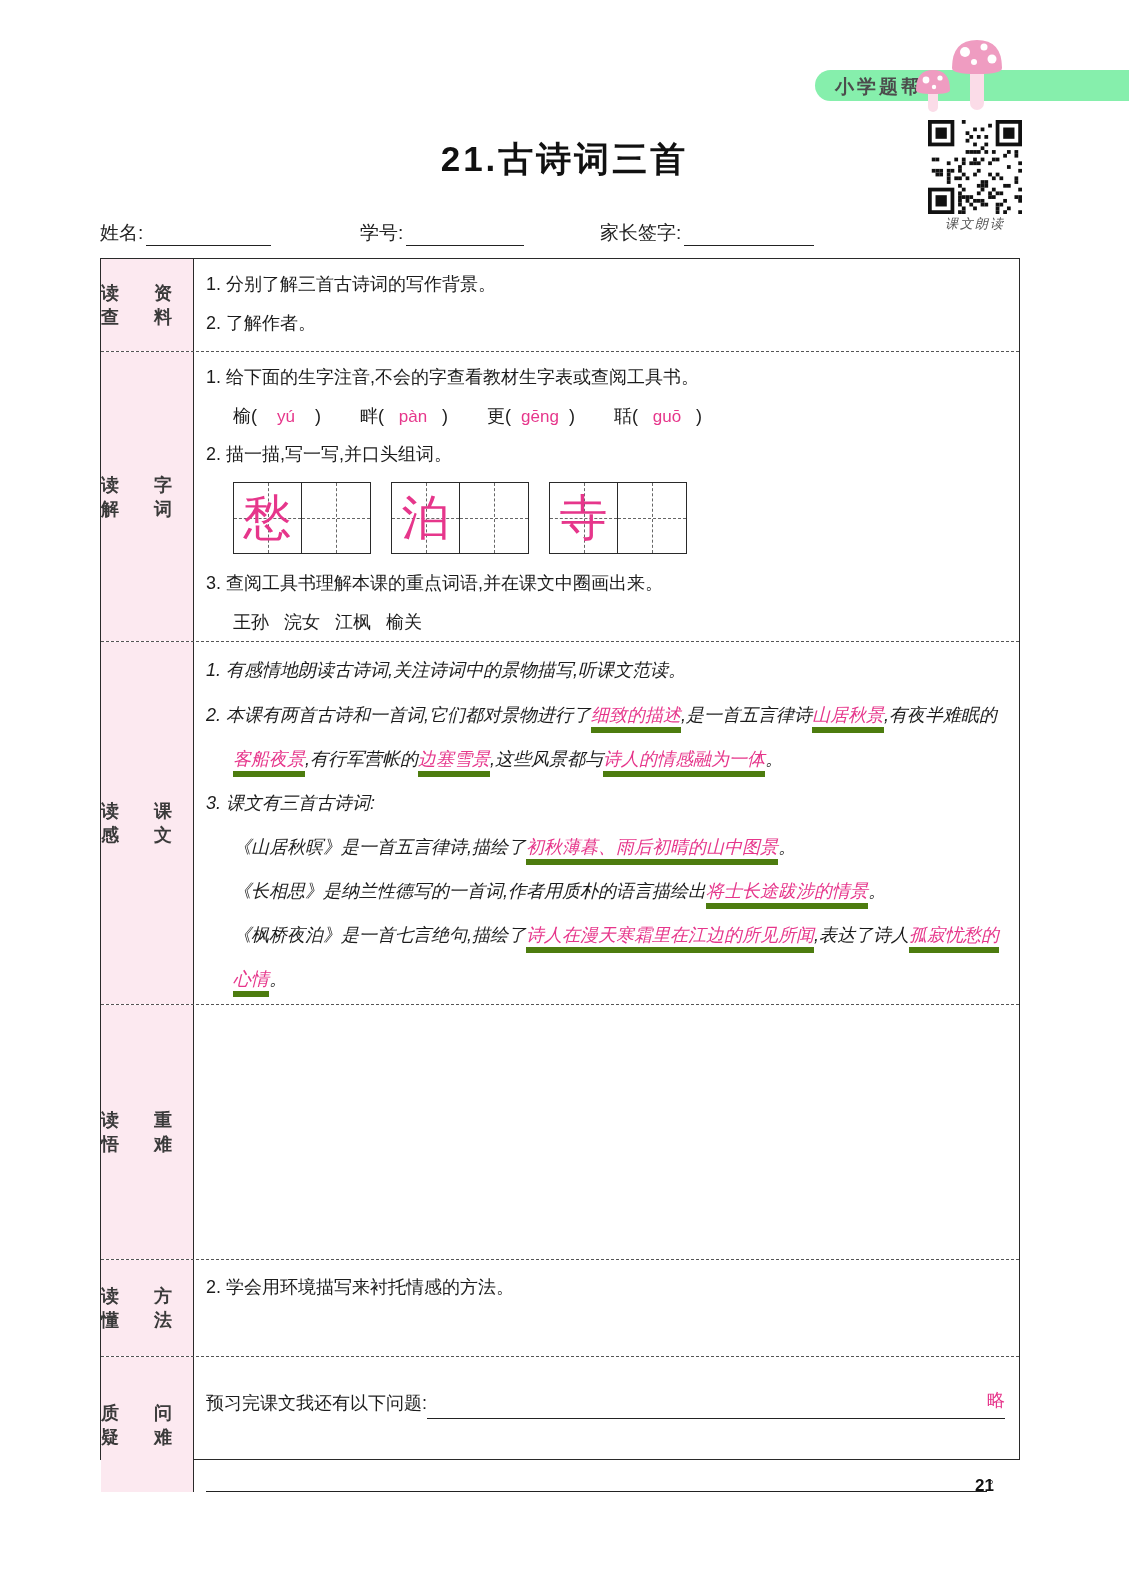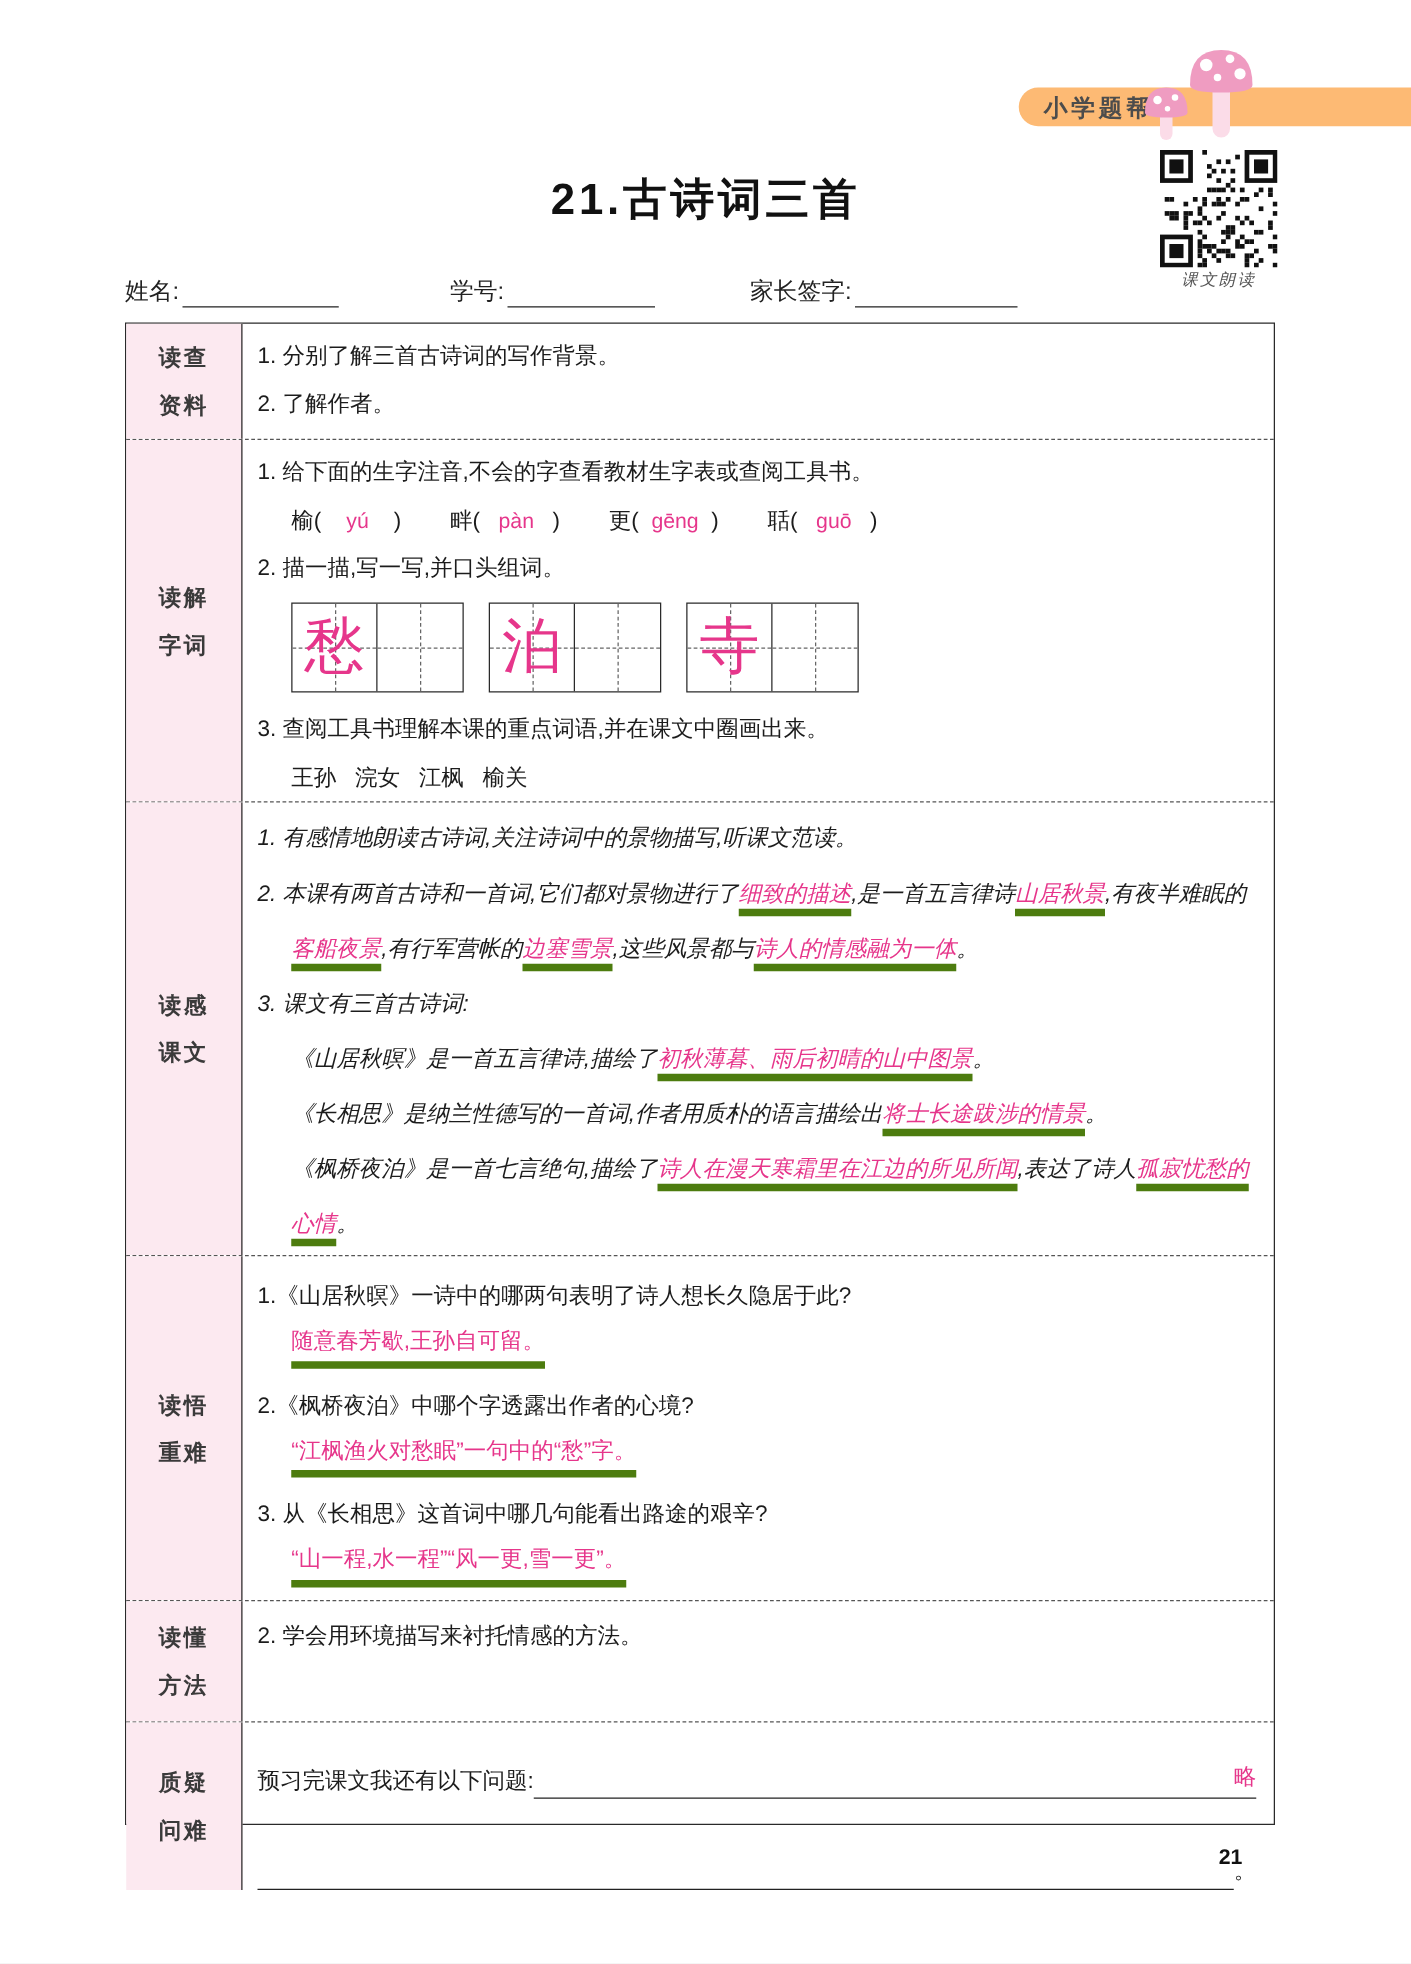--- a/index.html
+++ b/index.html
@@ -1,20 +1,20 @@
 <!DOCTYPE html>
 <html><head>
 <meta charset="utf-8">
 <style>
   html,body{margin:0;padding:0;background:#e8e8e8;}
   .page{position:relative;width:1129px;height:1571px;background:#ffffff;margin:0 auto;
         font-family:"Liberation Sans",sans-serif;color:#1c1c1c;overflow:hidden;}
 
   
-  .banner{position:absolute;left:815px;top:70px;right:0;height:31px;background:#fdba74;
+  .banner{position:absolute;left:815px;top:70px;right:0;height:31px;background:#86efac;
           border-radius:17px 0 0 17px;}
   .banner-text{position:absolute;left:20px;top:4px;font-size:19px;font-weight:700;color:#4c4c4c;letter-spacing:3px;}
   .mushrooms{position:absolute;left:900px;top:34px;width:130px;height:82px;}
 
   
   .qr{position:absolute;left:928px;top:120px;width:94px;height:94px;background:#fff;}
   .qr svg{width:94px;height:94px;display:block;}
   .qr-caption{position:absolute;left:920px;top:215px;width:110px;text-align:center;
               font-size:13px;color:#555;font-style:italic;letter-spacing:2px;}
 
@@ -25,21 +25,21 @@
   .f1{left:100px;} .f2{left:360px;} .f3{left:600px;}
   .uline{display:inline-block;border-bottom:1px solid #222;height:1.05em;vertical-align:bottom;margin-left:3px;}
   .u125{width:125px;} .u118{width:118px;} .u130{width:130px;}
 
   
   .sheet{position:absolute;left:100px;top:258px;width:920px;height:1202px;
          border:1.5px solid #2a2a2a;display:flex;flex-direction:column;box-sizing:border-box;}
   .row{display:flex;box-sizing:border-box;}
   .row.dash{border-bottom:1px dashed #555;}
   .labelcell{width:93px;flex:0 0 93px;background:#fce9f0;border-right:1px solid #2a2a2a;
-             display:flex;flex-direction:column;align-items:center;justify-content:center;gap:14px;
+             display:flex;align-items:center;justify-content:center;gap:14px;
              font-size:18px;font-weight:700;color:#3a3a3a;letter-spacing:2px;box-sizing:border-box;}
   .content{flex:1;padding:6px 14px 0 12px;box-sizing:border-box;overflow:hidden;}
   .line{margin:0;font-size:18px;line-height:2.15;color:#1c1c1c;}
   .line3{margin:0;font-size:18px;line-height:2.45;color:#1c1c1c;font-style:italic;}
   .hang{padding-left:27px;text-indent:-27px;}
   .ind{padding-left:27px;}
   .pk{color:#e6368b;}
   .ans{color:#e6368b;border-bottom:6px solid #4d7c0f;padding-bottom:2px;}
   .ansline{margin:2px 0 10px 27px;font-size:18px;line-height:1.6;display:inline-block;}
 
@@ -293,28 +293,20 @@
         <p class="line3 ind"><span>《长相思》是纳兰性德写的一首词,作者用质朴的语言描绘出</span><span class="ans">将士长途跋涉的情景</span><span>。</span></p>
         <p class="line3 ind"><span>《枫桥夜泊》是一首七言绝句,描绘了</span><span class="ans">诗人在漫天寒霜里在江边的所见所闻</span><span>,表达了诗人</span><span class="ans">孤寂忧愁的心情</span><span>。</span></p>
       </div>
     </div>
 
     <div class="row dash" style="flex:0 0 255px;">
       <div class="labelcell">
         <span>读悟</span>
         <span>重难</span>
       </div>
-      <div class="content" style="padding-top:12px;">
-        <p class="line">1.《山居秋暝》一诗中的哪两句表明了诗人想长久隐居于此?</p>
-        <span class="ansline ans">随意春芳歇,王孙自可留。</span>
-        <p class="line">2.《枫桥夜泊》中哪个字透露出作者的心境?</p>
-        <span class="ansline ans">“江枫渔火对愁眠”一句中的“愁”字。</span>
-        <p class="line">3. 从《长相思》这首词中哪几句能看出路途的艰辛?</p>
-        <span class="ansline ans">“山一程,水一程”“风一更,雪一更”。</span>
-      </div>
     </div>
 
     <div class="row dash" style="flex:0 0 97px;">
       <div class="labelcell">
         <span>读懂</span>
         <span>方法</span>
       </div>
       <div class="content" style="padding-top:8px;">
         <p class="line">2. 学会用环境描写来衬托情感的方法。</p>
       </div>

